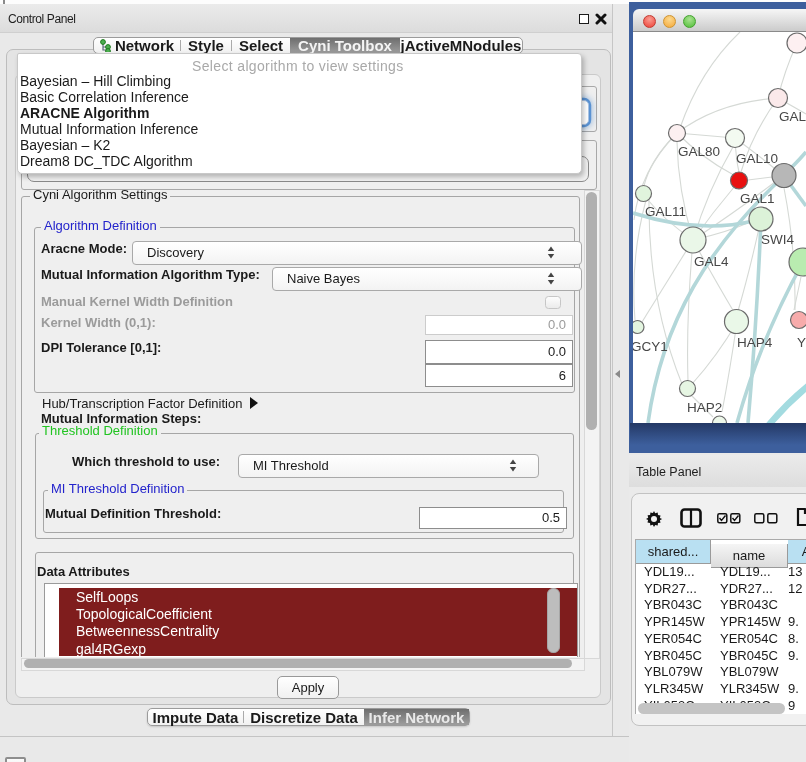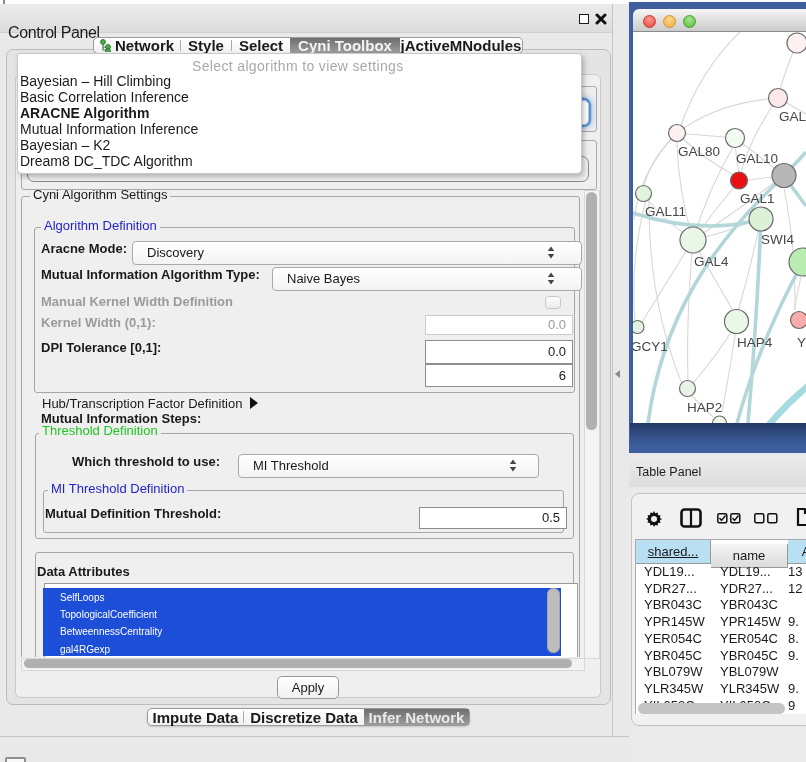--- a/index.html
+++ b/index.html
@@ -10,21 +10,21 @@
   .gray{color:#9b9b9b;}
 </style>
 </head>
 <body>
 
 <div class="abs" style="left:0;top:0;width:806px;height:4px;background:#fdfdfd;"></div>
 <div class="abs" style="left:3px;top:0;width:2px;height:4px;background:#8a8a8a;"></div>
 
 <div class="abs" style="left:0;top:4px;width:613px;height:28px;background:linear-gradient(#ebebeb,#dcdcdc);border-bottom:1px solid #cfcfcf;"></div>
 <div class="abs" style="left:612px;top:4px;width:1px;height:732px;background:#c6c6c6;"></div>
-<div class="abs" style="left:8px;top:12px;font-size:16px;letter-spacing:-0.4px;color:#1d1d1d;margin-top:12px;">Control Panel</div>
+<div class="abs" style="left:8px;top:12px;font-size:12px;letter-spacing:-0.4px;color:#1d1d1d;">Control Panel</div>
 
 <div class="abs" style="left:579px;top:14px;width:8px;height:8px;border:1.7px solid #1b1b1b;background:#fff;"></div>
 <svg class="abs" style="left:595px;top:13px;" width="12" height="12" viewBox="0 0 12 12">
   <path d="M2 2 L10 10 M10 2 L2 10" stroke="#111" stroke-width="3" stroke-linecap="round"></path>
 </svg>
 
 <div class="abs" style="left:6px;top:49px;width:603px;height:654px;background:#e4e4e4;border:1px solid #bdbdbd;border-radius:7px;"></div>
 <div class="abs" style="left:15px;top:74px;width:584px;height:622px;background:#efefef;border:1px solid #cacaca;border-radius:6px;"></div>
 
 <div class="abs" style="left:21px;top:86px;width:574px;height:44px;border:1px solid #a8a8a8;border-radius:3px;"></div>
@@ -65,21 +65,21 @@
 
   <div class="abs" style="left:27px;top:300px;width:519px;height:41px;border:1px solid #a6a6a6;border-radius:3px;"></div>
   <div class="abs" style="left:32px;top:292px;background:#efefef;padding:0 3px;color:#2323cc;line-height:13px;">MI Threshold Definition</div>
   <div class="abs b" style="left:29px;top:316px;">Mutual Definition Threshold:</div>
   <div class="abs field" style="left:403px;top:317px;width:140px;height:20px;line-height:20px;">0.5</div>
 
   <div class="abs" style="left:19px;top:362px;width:537px;height:130px;border:1px solid #a6a6a6;border-radius:3px;"></div>
   <div class="abs b" style="left:21px;top:374px;">Data Attributes</div>
 
   <div class="abs" style="left:28px;top:393px;width:532px;height:74px;background:#fff;border:1px solid #9a9a9a;"></div>
-  <div class="abs" style="left:27px;top:398px;width:501px;height:67px;background:#1d4ed8;color:#fff;font-size:10px;line-height:17.2px;padding-left:17px;padding-top:1px;">SelfLoops<br>TopologicalCoefficient<br>BetweennessCentrality<br>gal4RGexp</div>
+  <div class="abs" style="left:43px;top:398px;width:501px;height:67px;background:#7f1d1d;color:#fff;font-size:14px;line-height:17.2px;padding-left:17px;padding-top:1px;">SelfLoops<br>TopologicalCoefficient<br>BetweennessCentrality<br>gal4RGexp</div>
 
   <div class="abs" style="left:531px;top:398px;width:11px;height:63px;background:#bdbdbd;border-radius:6px;border:1px solid #a6a6a6;"></div>
 </div>
 
 <div class="abs" style="left:584px;top:190px;width:14px;height:467px;background:#f3f3f3;border:1px solid #d8d8d8;"></div>
 <div class="abs" style="left:585.5px;top:192px;width:11px;height:238px;background:#b0b0b0;border-radius:6px;"></div>
 
 <div class="abs" style="left:21px;top:658px;width:562px;height:11px;background:#f3f3f3;border:1px solid #d8d8d8;"></div>
 <div class="abs" style="left:24px;top:659px;width:548px;height:9px;background:#b0b0b0;border-radius:5px;"></div>
 
@@ -252,21 +252,21 @@
 <svg class="abs" style="left:754px;top:513px;" width="24" height="11" viewBox="0 0 24 11">
   <rect x="0.8" y="0.8" width="9" height="9" rx="1.5" fill="none" stroke="#111" stroke-width="1.5"></rect>
   <rect x="13.8" y="0.8" width="9" height="9" rx="1.5" fill="none" stroke="#111" stroke-width="1.5"></rect>
 </svg>
 <svg class="abs" style="left:796px;top:507px;" width="14" height="20" viewBox="0 0 14 20">
   <path d="M2 2 L9 2 L13 6 L13 18 L2 18 Z M9 2 L9 6 L13 6" fill="none" stroke="#111" stroke-width="2.2"></path>
 </svg>
 
 <div class="abs" style="left:635px;top:539px;width:171px;height:174px;background:#fff;border-left:1px solid #aaa;border-top:1px solid #aaa;overflow:hidden;">
 
-  <div class="abs" style="left:0;top:0;width:74px;height:23px;background:#b9e0f2;border-right:1px solid #9a9a9a;border-bottom:1px solid #9a9a9a;text-align:center;line-height:23px;text-decoration:underline;">shared...</div>
+  <div class="abs" style="left:0;top:0;width:74px;height:23px;background:#b9e0f2;border-right:1px solid #9a9a9a;border-bottom:1px solid #9a9a9a;text-align:center;line-height:23px;">shared...</div>
   <div class="abs" style="left:75px;top:4px;width:76px;height:23px;background:linear-gradient(#f5f5f5,#dcdcdc);border-right:1px solid #9a9a9a;border-bottom:1px solid #9a9a9a;text-align:center;line-height:23px;">name</div>
   <div class="abs" style="left:152px;top:0;width:36px;height:23px;background:#b9e0f2;border-bottom:1px solid #9a9a9a;text-align:center;line-height:23px;">A</div>
 
   <div class="abs" style="left:8px;top:24px;line-height:16.7px;">YDL19...<br>YDR27...<br>YBR043C<br>YPR145W<br>YER054C<br>YBR045C<br>YBL079W<br>YLR345W<br>YIL053C</div>
   <div class="abs" style="left:84px;top:24px;line-height:16.7px;">YDL19...<br>YDR27...<br>YBR043C<br>YPR145W<br>YER054C<br>YBR045C<br>YBL079W<br>YLR345W<br>YIL053C</div>
   <div class="abs" style="left:152px;top:24px;line-height:16.7px;">13<br>12<br><br>9.<br>8.<br>9.<br><br>9.<br>9</div>
 
   <div class="abs" style="left:2px;top:163px;width:147px;height:11px;background:#c4c4c4;border-radius:5.5px;"></div>
 </div>
 

